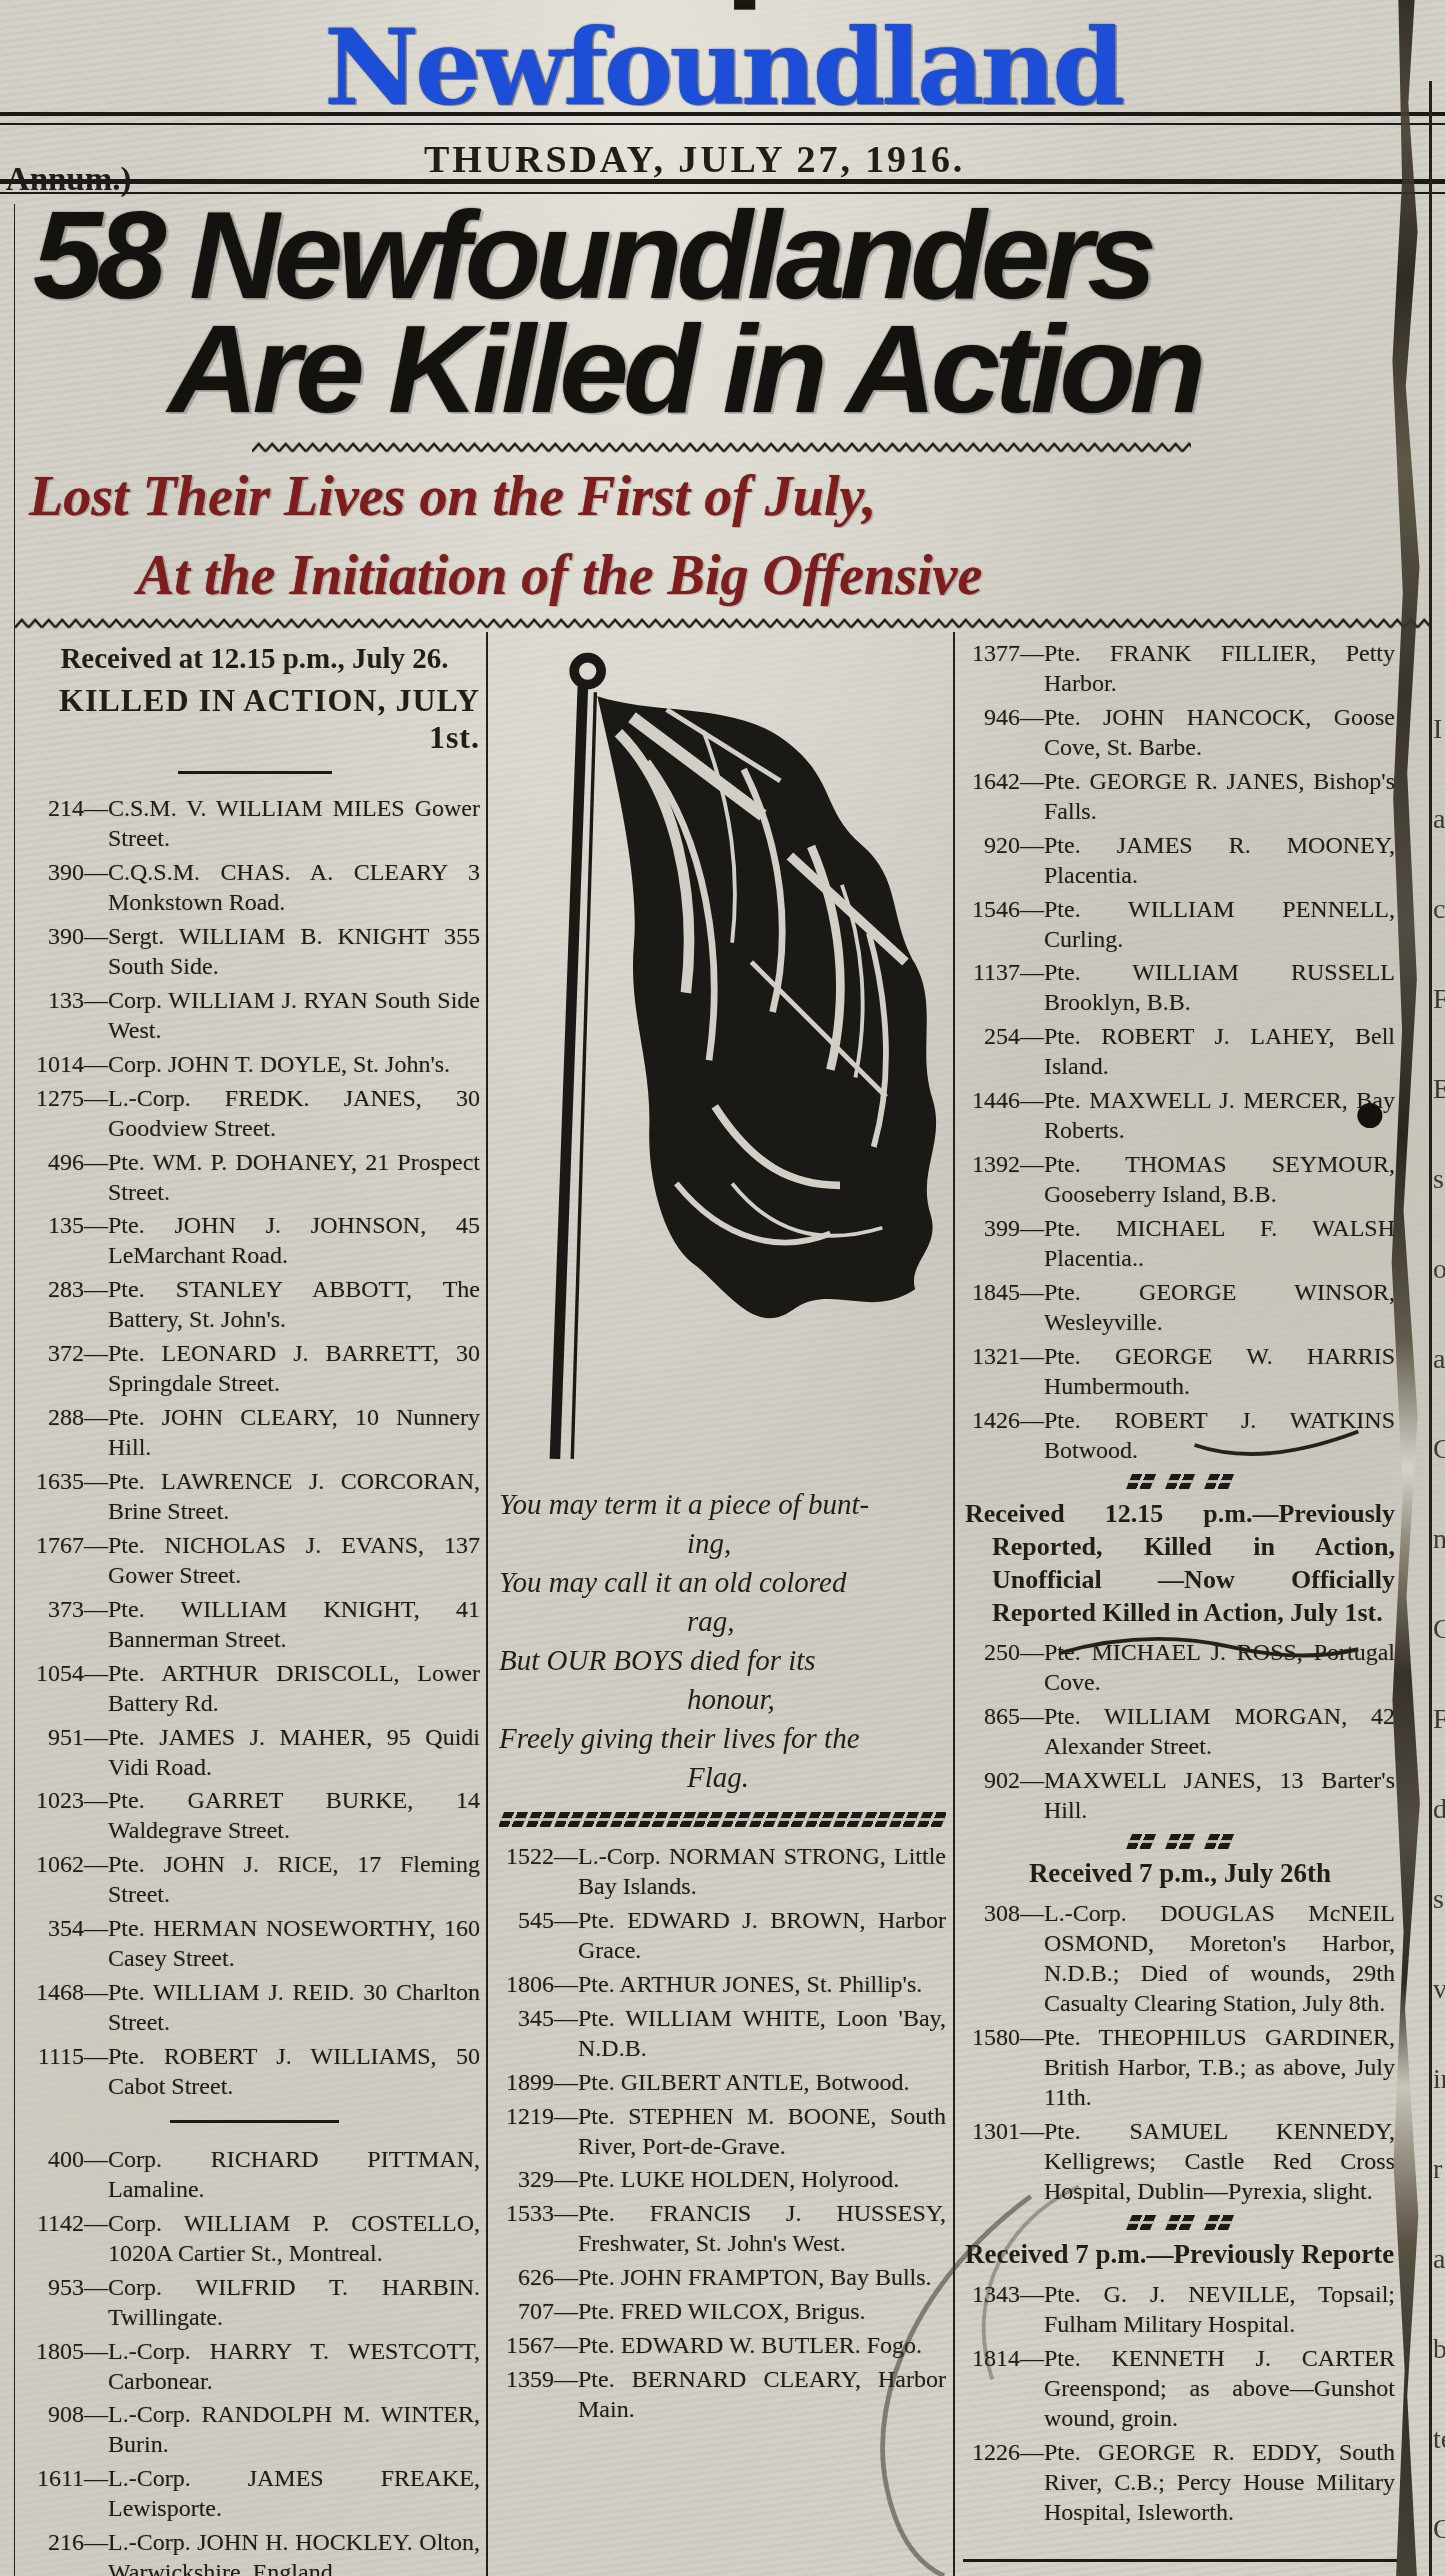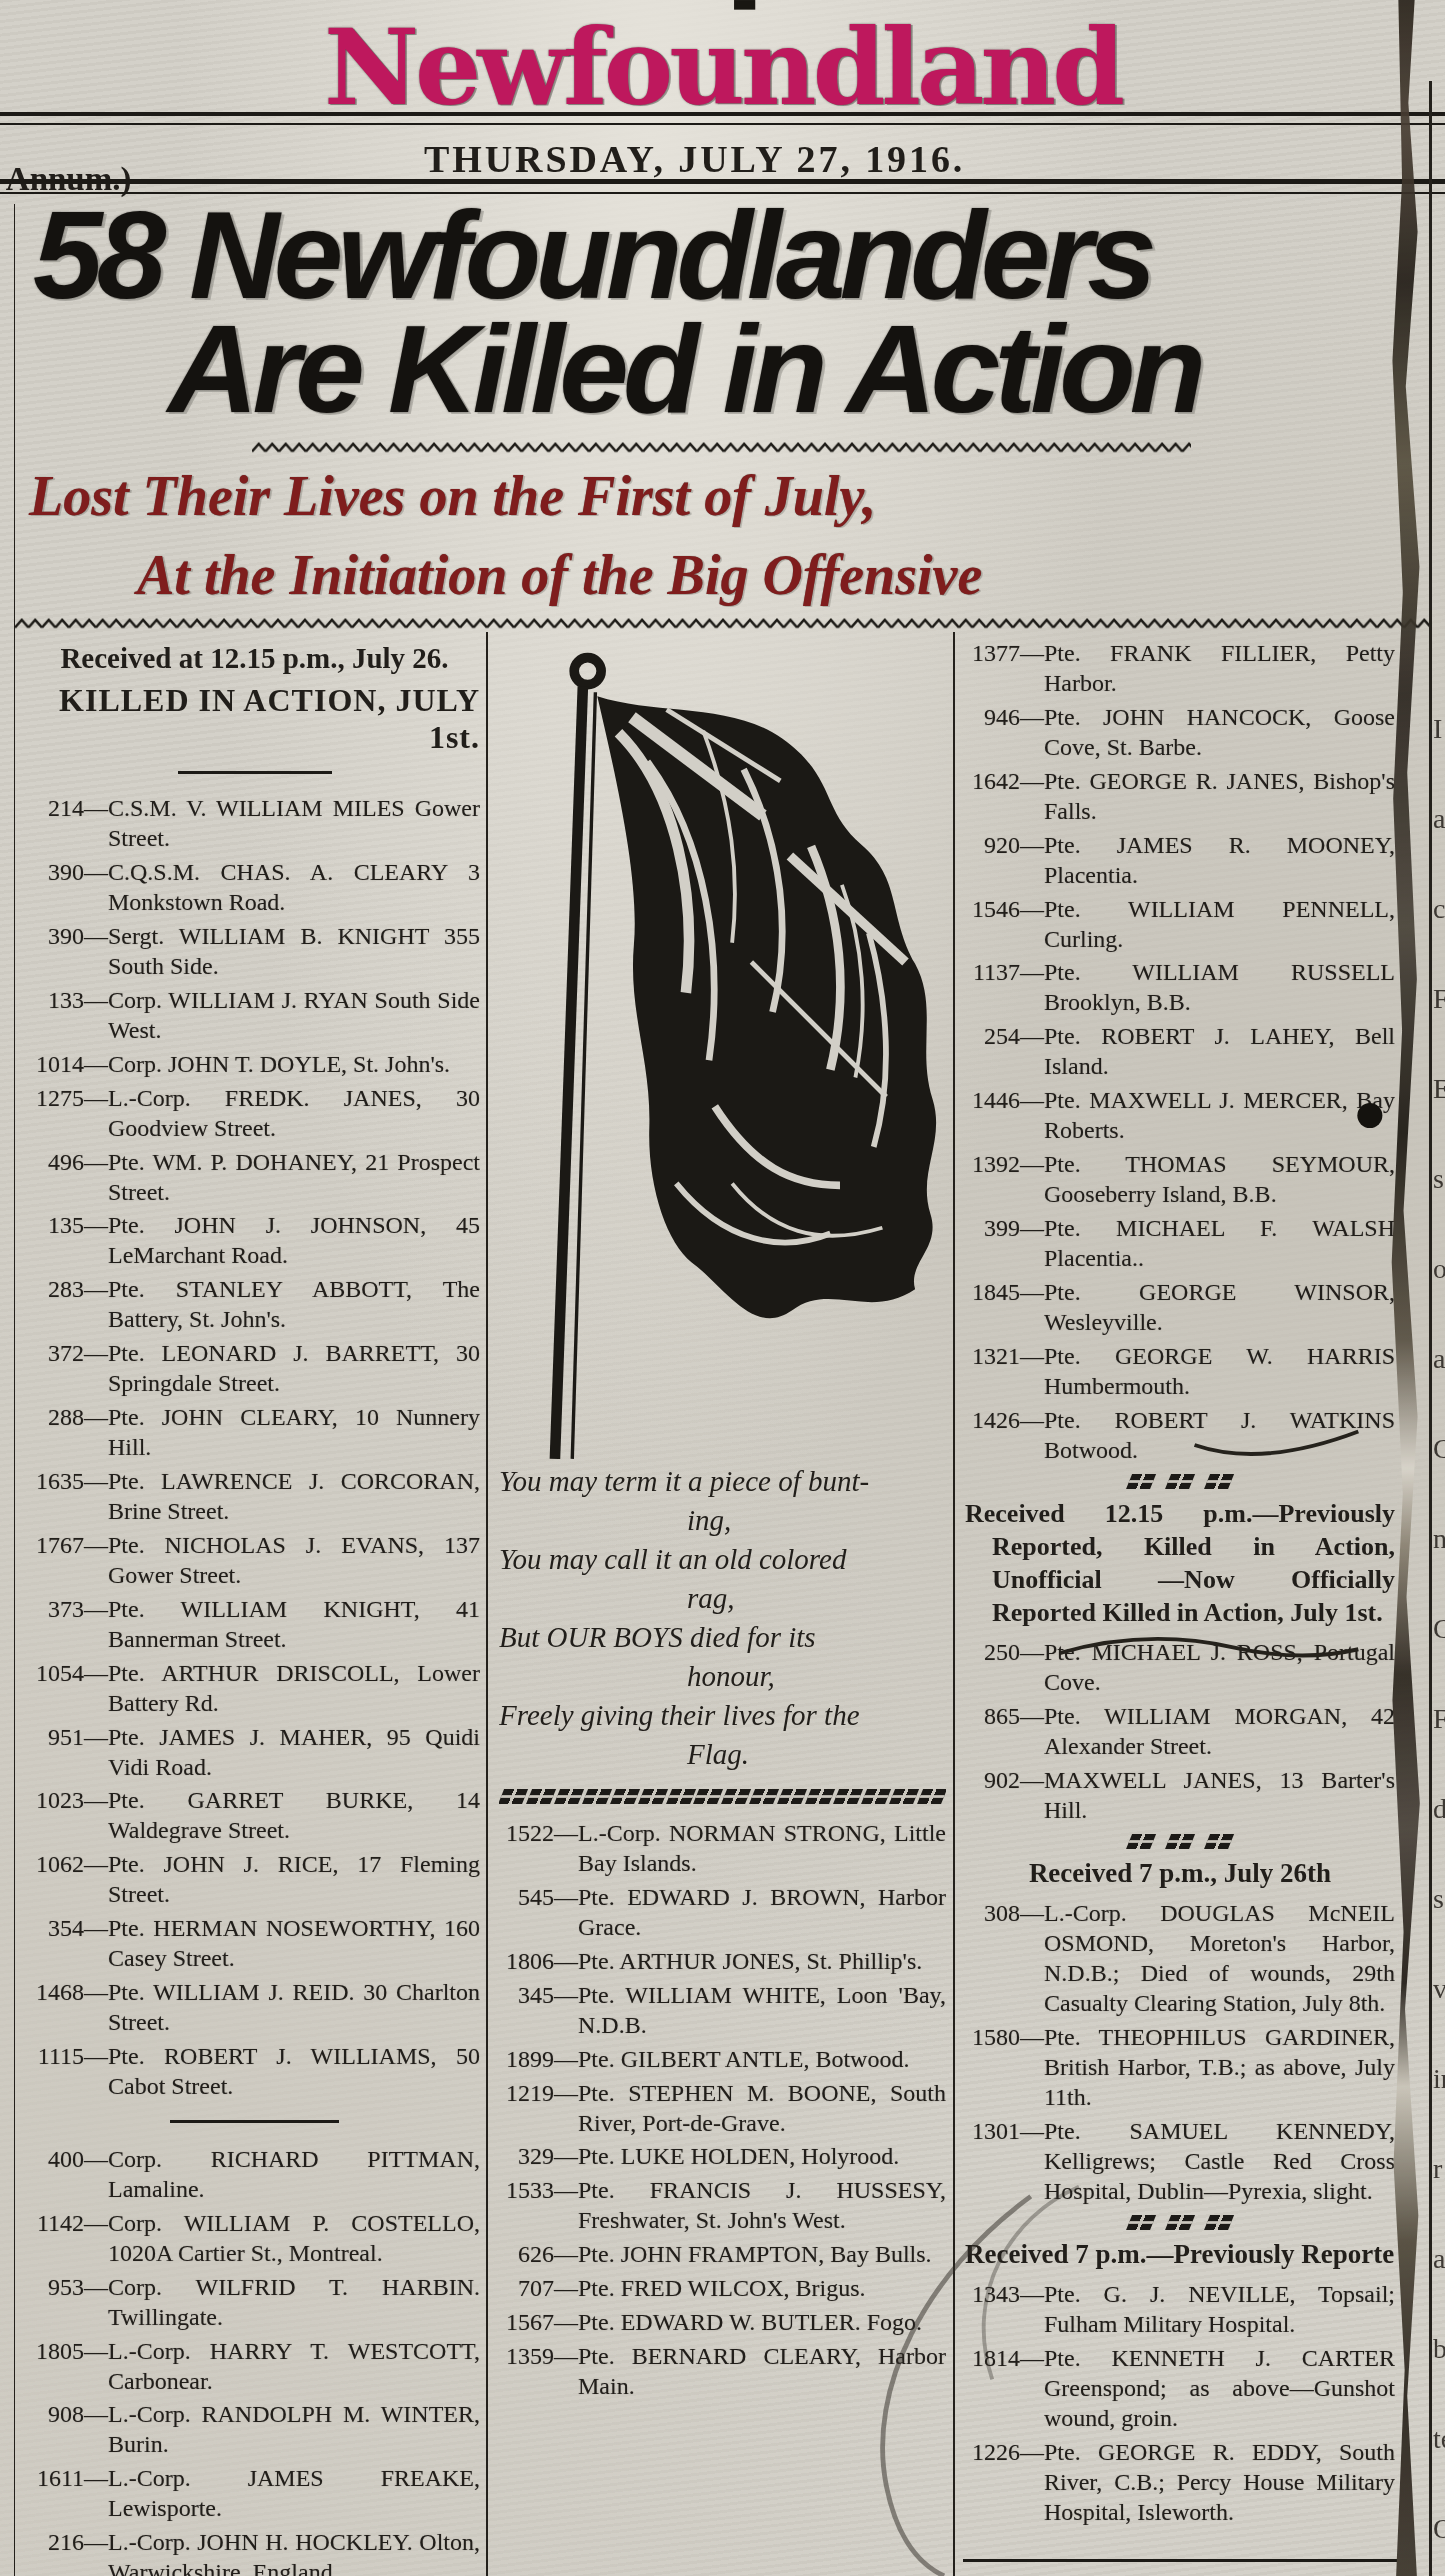--- a/index.html
+++ b/index.html
@@ -12,21 +12,21 @@
       radial-gradient(ellipse at 8% 82%, rgba(203,199,189,.7) 0%, rgba(203,199,189,0) 45%),
       repeating-linear-gradient(173deg, rgba(120,114,102,.05) 0 2.9px, rgba(255,255,255,.04) 2.9px 6.7px);
     font-family:"Liberation Serif", serif;
     color:#211e1a;
   }
   .abs { position:absolute; }
   
   .masthead {
     left:0; top:5.8px; width:1445px; text-align:center;
     font-family:"DejaVu Serif", serif; font-weight:bold;
-    font-size:104px; letter-spacing:-3.9px; color:#be185d;
+    font-size:104px; letter-spacing:-3.9px; color:#1d4ed8;
     text-shadow:0 0 1.9px rgba(23,21,17,.6), 1.9px 1px 0 rgba(23,21,17,.35);
   }
   .rule { left:0; width:1445px; background:#1c1a16; }
   .r1 { top:112px; height:3.9px; }
   .r2 { top:123px; height:1.9px; }
   .r3 { top:179px; height:4.8px; }
   .r4 { top:192px; height:1.9px; }
   .annum { left:5.8px; top:137px; font-size:33px; font-weight:bold;margin-top:24px; }
   .dateline { left:424px; top:137px; font-size:38px; font-weight:bold; letter-spacing:2.9px; }
   
@@ -63,21 +63,21 @@
   .shortrule { width:154px; height:2.9px; background:#1c1a16; margin:15.4px auto 19px auto; }
   .shortrule2 { width:169px; height:2.9px; background:#1c1a16; margin:19px auto 21px auto; }
   .entry {
     font-size:24px; line-height:30px; text-align:justify;
     margin:0 0 3.9px 0; padding-left:79px; text-indent:-79px;
     text-shadow:0 0 1px rgba(33,30,26,.35);
   }
   .entry .num { display:inline-block; width:79px; text-align:right; text-indent:0; white-space:pre; }
   
   .flagart { display:block; margin:5.8px 0 0 1.9px; }
-  .poem { margin-top:3px; }
+  .poem { margin-top:26px; }
   .poem-line { font-style:italic; font-size:29px; line-height:39px; white-space:nowrap; }
   .poem-line.ind { padding-left:188px; }
   .orn-row { display:flex; justify-content:space-between; align-items:center; margin:15.4px 1.9px 13.5px 1.9px; }
   .orn-row-c { display:flex; justify-content:center; gap:15.4px; margin:9.6px 0 7.7px 0; }
   .flag-dingbat {
     width:24px; height:15.4px; display:inline-block; transform:skewX(-22deg);
     background-color:#1c1a17;
     background-image:
       linear-gradient(0deg, transparent 40%, #cac6bd 40%, #cac6bd 56%, transparent 56%),
       linear-gradient(90deg, transparent 42%, #cac6bd 42%, #cac6bd 56%, transparent 56%);

